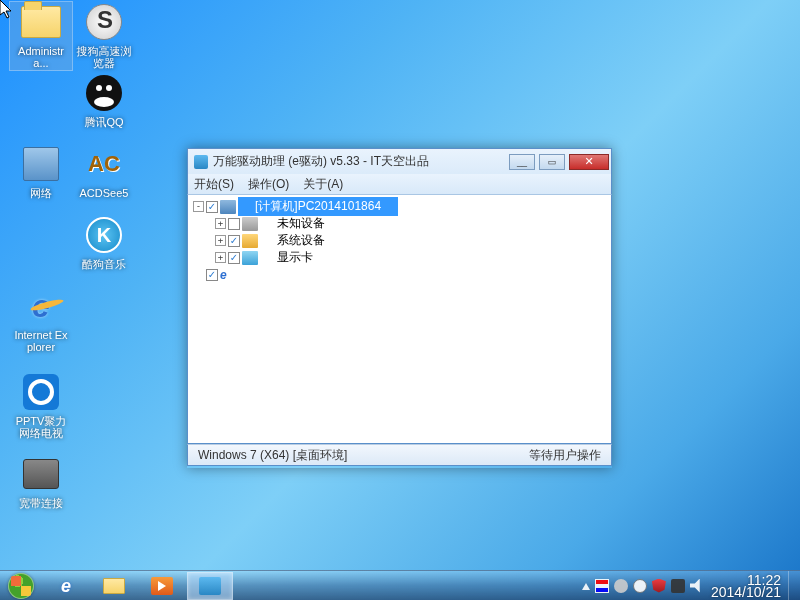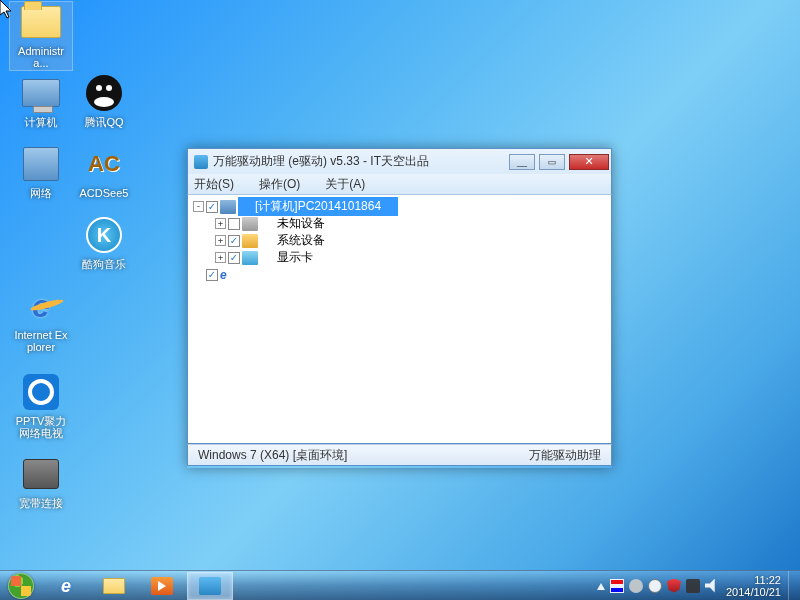--- a/index.html
+++ b/index.html
@@ -37,21 +37,21 @@
     .i-dial{width:36px;height:30px;background:linear-gradient(#888,#555);border-radius:3px;border:1px solid #333;}
     
     .appwin { position:absolute; left:187px; top:148px; width:425px; height:320px; box-shadow:0 0 12px rgba(0,0,0,.4); }
     .tframe { border:1px solid #5a8fca; border-bottom:none; background:linear-gradient(#e9f3fd,#d0e4f7); }
     .titlebar { height:25px; display:flex; align-items:center; padding:0 2px 0 6px; }
     .titlebar .ico { width:14px;height:14px;background:linear-gradient(#5cb9f0,#2a87c4);border-radius:2px;margin-right:5px; }
     .titlebar .ttxt { font-size:12px; color:#333; flex:1; }
     .winbtns { display:flex; gap:4px; }
     .winbtn { width:26px; height:16px; border:1px solid #7c9cbf; background:linear-gradient(#e6f0fa,#c3d9ef); font-size:9px; display:flex; align-items:center; justify-content:center; color:#333; cursor:pointer; }
     .winbtn.close { width:40px; background:linear-gradient(#e07774,#c72d2a); color:#fff; border-color:#8b2a28; font-size:11px; }
-    .menubar { height:20px; display:flex; align-items:center; padding:0 6px; gap:25px; font-size:12px; color:#333; background:linear-gradient(#e9f3fd,#d8e9f9); }
+    .menubar { height:20px; display:flex; align-items:center; padding:0 6px; gap:14px; font-size:12px; color:#333; background:linear-gradient(#e9f3fd,#d8e9f9); }
     .menubar span { cursor:pointer; }
     .treewrap { background:#fff; border:1px solid #5a8fca; border-top:1px solid #a9c6e4; height:250px; overflow:auto; padding:3px 5px; font-size:12px; }
     .tnode { display:flex; align-items:center; height:17px; gap:2px; }
     .exp { width:11px;height:11px;border:1px solid #999;display:inline-flex;align-items:center;justify-content:center;font-size:9px;line-height:9px;color:#444;cursor:pointer;background:#fff;font-family:monospace; }
     .exp-n { width:11px;height:11px;display:inline-block; }
     .chk { width:12px;height:12px;border:1px solid #888;background:#fff;display:inline-flex;align-items:center;justify-content:center;font-size:10px;color:#2d7cd1;cursor:pointer; }
     .tico { width:16px;height:14px;display:inline-block; }
     .tico.comp { background:linear-gradient(#8fb9df,#4d85bd);border-radius:1px; }
     .tico.dev { background:linear-gradient(#ffd77a,#e6a932);border-radius:1px; }
     .tico.unk { background:linear-gradient(#ccc,#999);border-radius:1px; }
@@ -73,38 +73,38 @@
     .tb-wmp{width:22px;height:18px;background:linear-gradient(#f79a3a,#e05a1a);border-radius:2px;position:relative;}
     .tb-wmp:before{content:"";position:absolute;left:7px;top:4px;width:0;height:0;border-left:8px solid #fff;border-top:5px solid transparent;border-bottom:5px solid transparent;}
     .tb-app{width:22px;height:18px;background:linear-gradient(#5cb9f0,#2a87c4);border-radius:2px;}
     .tray { margin-left:auto; display:flex; align-items:center; gap:5px; padding:0 4px; font-size:11px; color:#fff; text-shadow:0 0 3px rgba(0,0,0,.6); }
     .tray .ti { width:14px;height:14px; cursor:pointer; opacity:.9; }
     .ti.arrow{width:0;height:0;border-left:4px solid transparent;border-right:4px solid transparent;border-bottom:7px solid #fff;margin-top:1px;}
     .ti.flag{background:linear-gradient(red 33%,white 33% 66%,blue 66%);border:.5px solid #fff;}
     .ti.round{border-radius:50%;background:#fff;}
     .ti.spk{background:#fff;clip-path:polygon(0 35%,35% 35%,70% 0,70% 100%,35% 65%,0 65%);}
     .ti.shield{background:linear-gradient(#f33,#a11);clip-path:polygon(50% 0,100% 20%,90% 80%,50% 100%,10% 80%,0 20%);}
-    .clock { text-align:right; line-height:12px; font-size:11px; padding:0 2px; }
+    .clock { text-align:right; line-height:12px; font-size:14px; padding:0 2px; }
     .showdesk { width:8px; height:30px; border-left:1px solid rgba(255,255,255,.3); cursor:pointer; }
   </style>
 </head>
 <body>
 
 <div class="desktop" id="desktop">
     <div class="dicon sel" style="left: 10px; top: 2px;">
       <div class="box">
         <div class="i-folder"></div>
       </div>
       <div class="lbl">Administra...</div>
     </div>
-    <div class="dicon" style="left: 10px; top: 73px;">
-      <div class="box">
-        <div class="i-computer"></div>
-      </div>
-      <div class="lbl">计算机</div>
+    <div class="dicon" style="left: 73px; top: 2px;">
+      <div class="box">
+        <div class="i-globe"></div>
+      </div>
+      <div class="lbl">搜狗高速浏览器</div>
     </div>
     <div class="dicon" style="left: 73px; top: 73px;">
       <div class="box">
         <div class="i-qq"></div>
       </div>
       <div class="lbl">腾讯QQ</div>
     </div>
     <div class="dicon" style="left: 10px; top: 144px;">
       <div class="box">
         <div class="i-network"></div>
@@ -192,21 +192,21 @@
       <span class="tlabel">显示卡</span>
     </div>
     <div class="tnode" style="margin-left:0">
       <span class="exp-n"></span>
       <span class="chk">✓</span>
       <span class="tico ie">e</span>
     </div>
   </div>
   <div class="statusbar">
     <span>Windows 7 (X64) [桌面环境]</span>
-    <span>万能驱动助理</span>
+    <span>等待用户操作</span>
   </div>
 </div>
 
 <div class="taskbar">
   <div class="start">
       <div class="orb"></div>
     </div>
   <div class="tbtn">
       <span class="tb-ie">e</span>
     </div>

